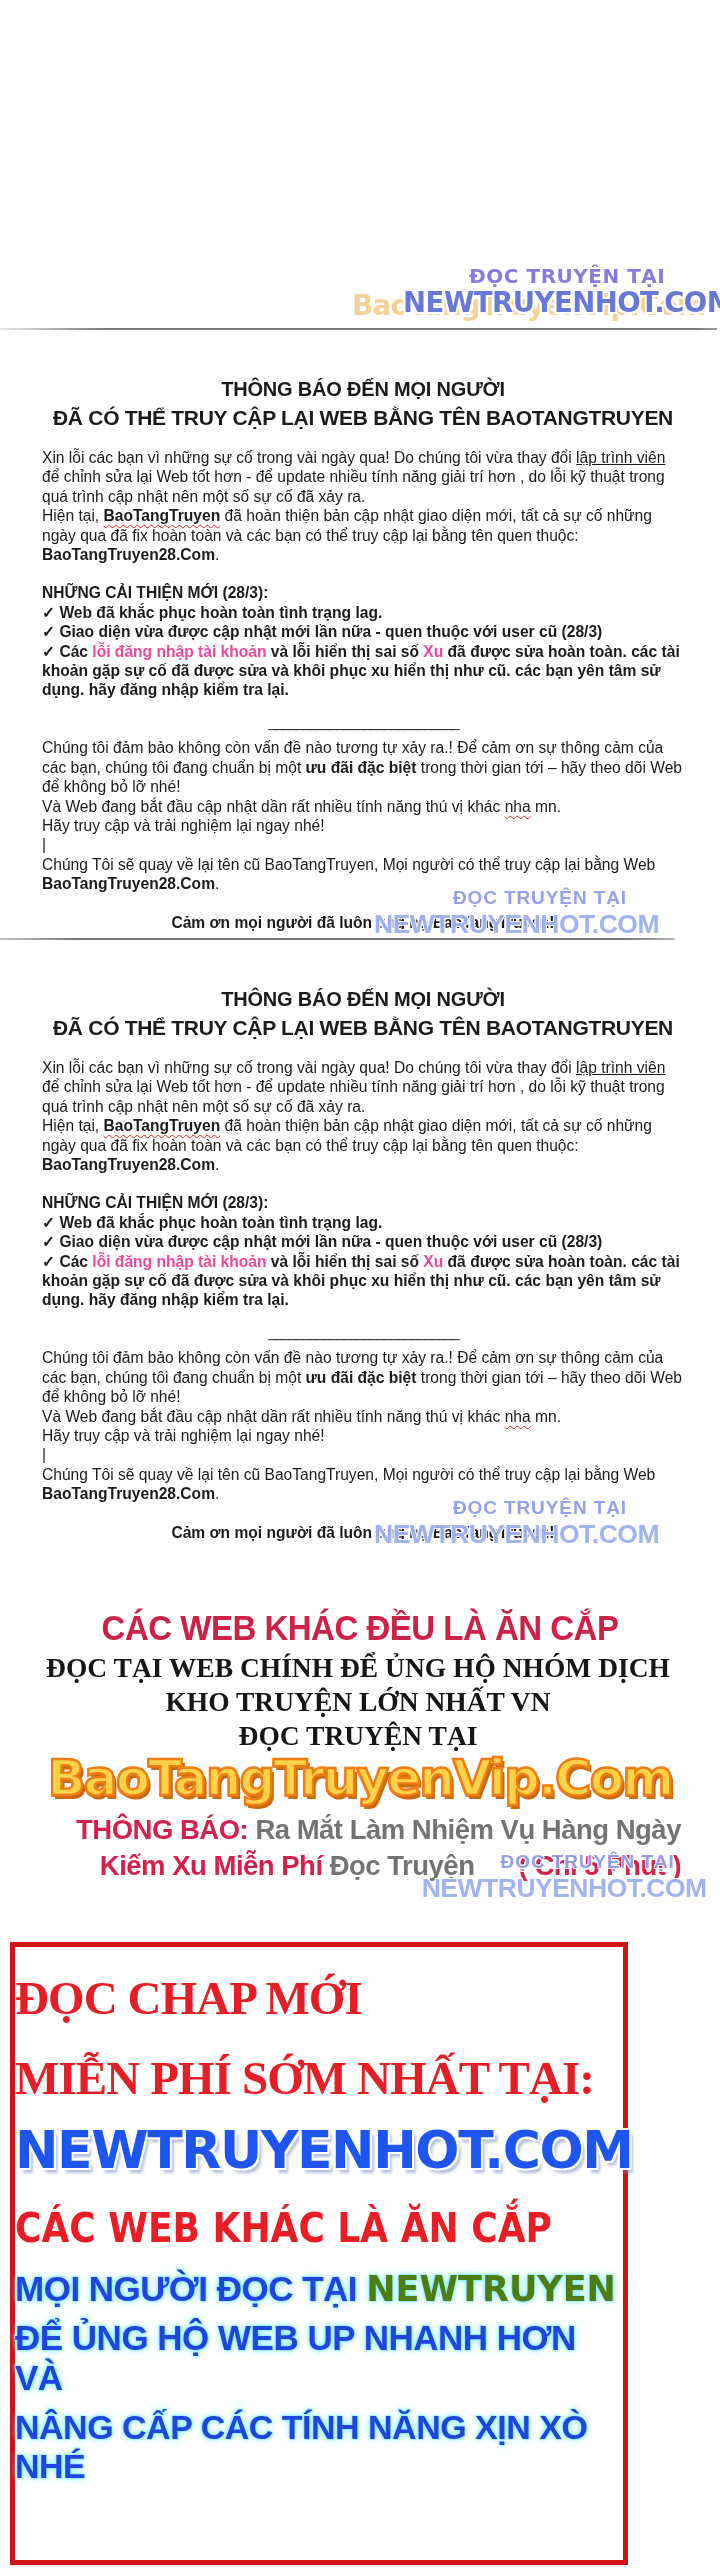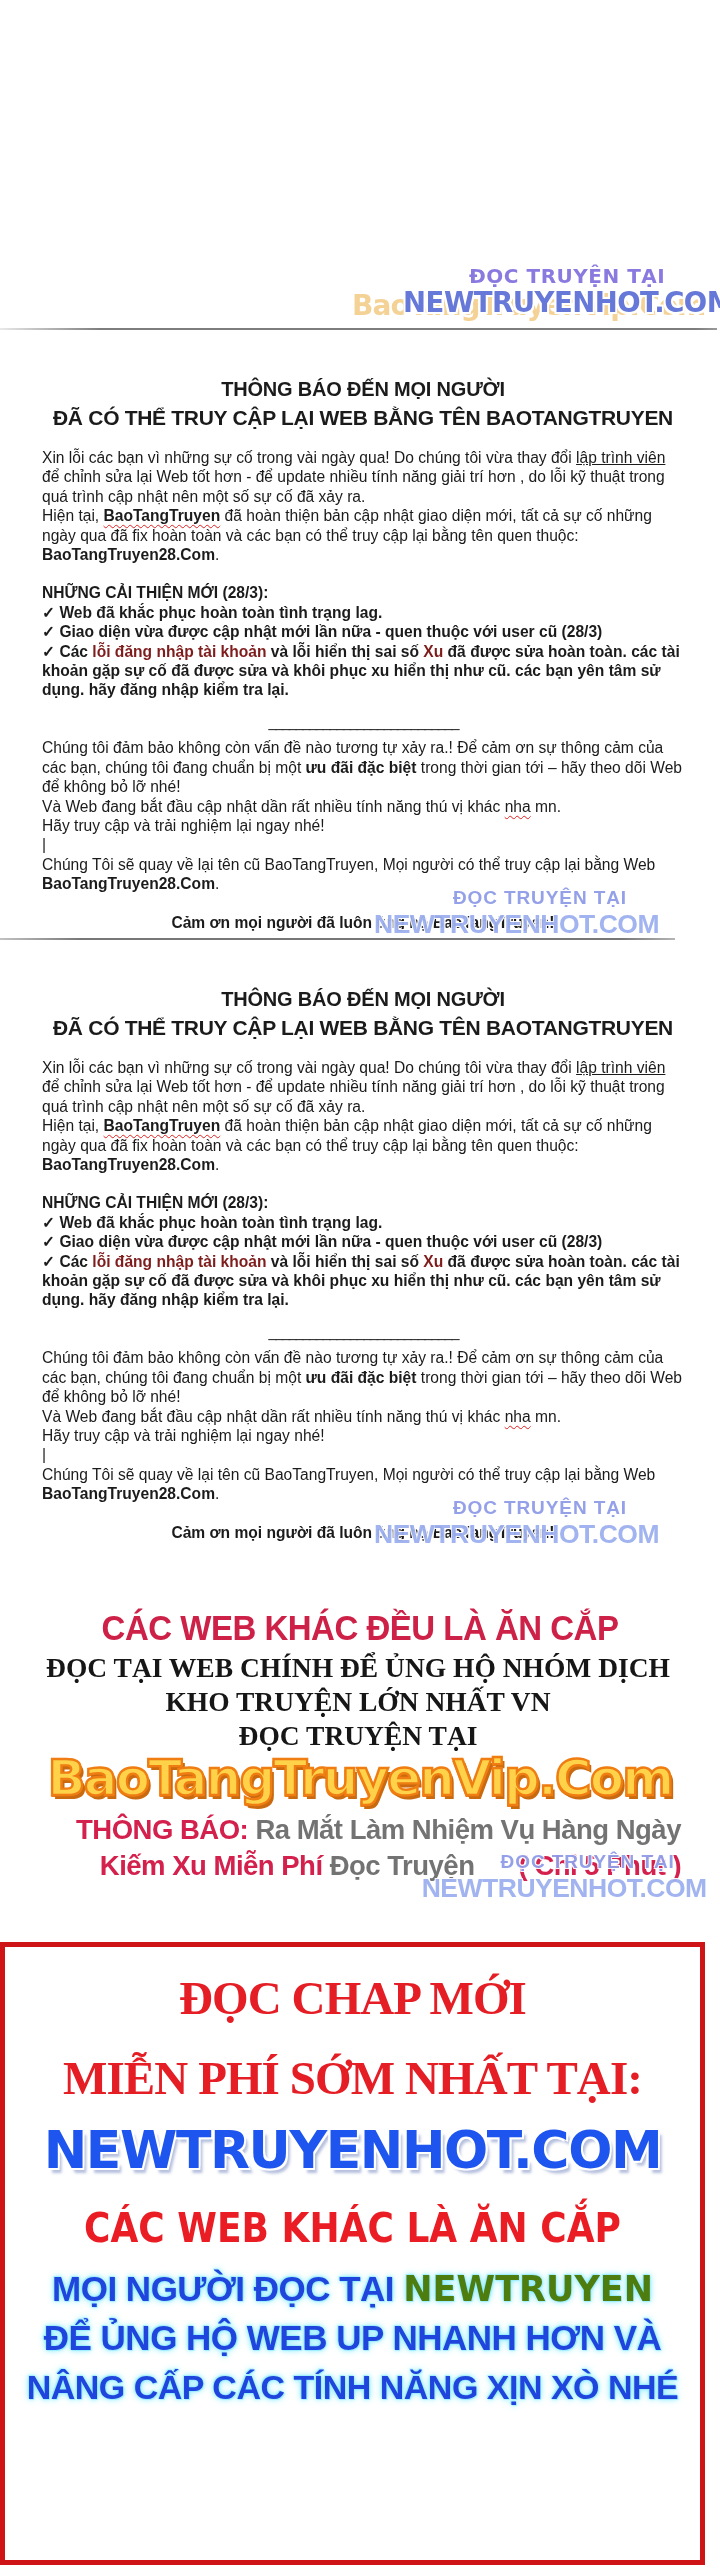--- a/index.html
+++ b/index.html
@@ -37,21 +37,21 @@
 
   
   .nb { position:absolute; left:42px; width:642px; color:#1b1b1b;
     font-size:15.6px; line-height:19.4px; }
   .nb-1 { top:375px; } .nb-2 { top:985px; }
   .nb .t1 { text-align:center; font-weight:bold; font-size:20px; line-height:28px; letter-spacing:-0.2px; }
   .nb .t2 { text-align:center; font-weight:bold; font-size:21px; line-height:30px; letter-spacing:-0.3px; }
   .nb .gap-s { height:15px; } .nb .gap { height:19px; }
   .nb p { margin:0; }
   .nb .b { font-weight:bold; }
-  .nb .red { color:#7f1d1d; font-weight:bold; }
+  .nb .red { color:#ec4899; font-weight:bold; }
   .nb .ul { text-decoration:underline; }
   .nb .wavy { font-weight:bold; text-decoration:underline wavy #e02020 0.9px; text-underline-offset:2.8px; }
   .nb .wavy2 { text-decoration:underline wavy #e02020 0.9px; text-underline-offset:2.8px; }
   .nb .sep { text-align:center; letter-spacing:-1.9px; color:#333; }
   .nb .thanks { text-align:center; font-weight:bold; }
 
   
   .steal-all { position:absolute; top:1609px; left:0; width:720px; text-align:center;
     font-weight:800; font-size:33px; letter-spacing:-0.5px; color:#ce2148; transform:scaleY(1.05); }
   .serif-line { position:absolute; left:0; width:716px; text-align:center;
@@ -60,22 +60,22 @@
   .logo-big { position:absolute; top:1749px; left:0; width:720px; text-align:center;
     font-family:"DejaVu Sans",sans-serif; font-weight:800; font-size:50px; letter-spacing:-1.9px;
     color:#ffd24a; -webkit-text-stroke:2.4px #ef7d12; text-shadow:2.8px 3.8px 0 #c96a10, -0.9px 1.9px 0 #ef7d12; }
   .tb { position:absolute; left:0; width:720px; text-align:center;
     font-weight:800; font-size:27.5px; letter-spacing:-0.5px; line-height:34px; }
   .tb1 { top:1813px; } .tb2 { top:1849px;padding-left:24px; }
   .tb .crimson { color:#d4204c;margin-left:37px; }
   .tb .blue { color:#737373; }
 
   
-  .redbox { position:absolute; top:1942px; left:0; width:705px; height:623px;
-    border:5.7px solid #cf1418; background:#fff; text-align:center; }
+  .redbox { position:absolute; top:1942px; left:10px; width:618px; height:623px;
+    border:5.7px solid #cf1418; background:#fff; text-align:left; }
   .bx-title { margin-top:23px; font-family:"Liberation Serif",serif; font-weight:bold;
     font-size:47px; line-height:57px; color:#e51d25; letter-spacing:-0.9px; }
   .bx-site { margin-top:13.3px; font-family:"DejaVu Sans",sans-serif; font-weight:800;
     font-size:52px; letter-spacing:-1.4px; color:#1d55ee;
     text-shadow:-1.9px -1.9px 0 #fff,1.9px -1.9px 0 #fff,-1.9px 1.9px 0 #fff,1.9px 1.9px 0 #fff,3.8px 4.7px 2.8px rgba(110,130,190,.5),0 0 1.9px #6db5f5; }
   .bx-steal { margin-top:26.5px; font-family:"DejaVu Sans",sans-serif; font-weight:bold;
     font-size:36px; color:#ea1c24; letter-spacing:0; transform:scaleY(1.12); }
   .bx-admin { margin-top:25px; font-size:26.5px; font-weight:bold; letter-spacing:0.9px;
     line-height:42px; color:#2b38d5; }
   .bx-foot { font-weight:800; color:#1f45dd; letter-spacing:-0.5px;

